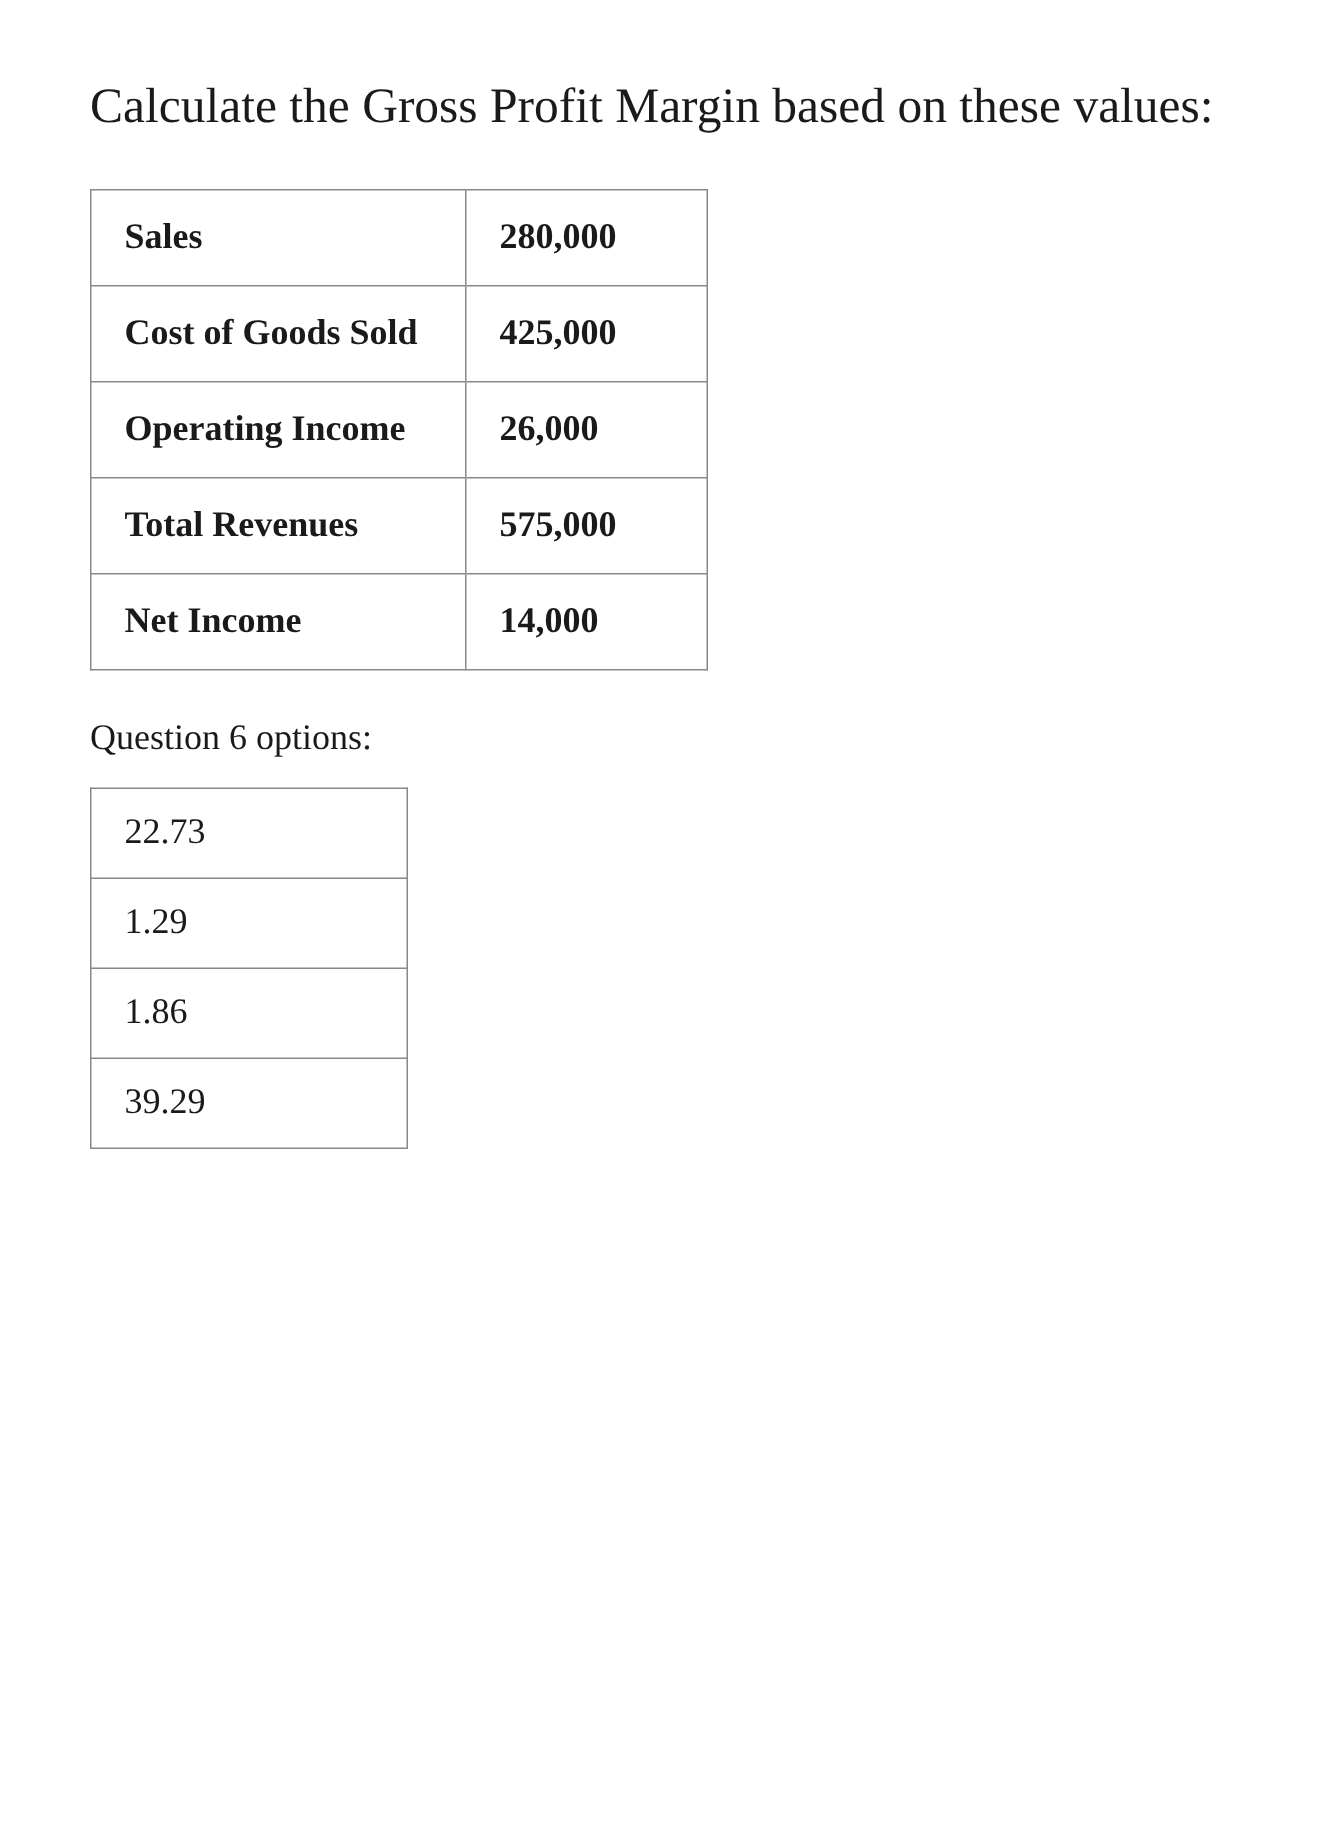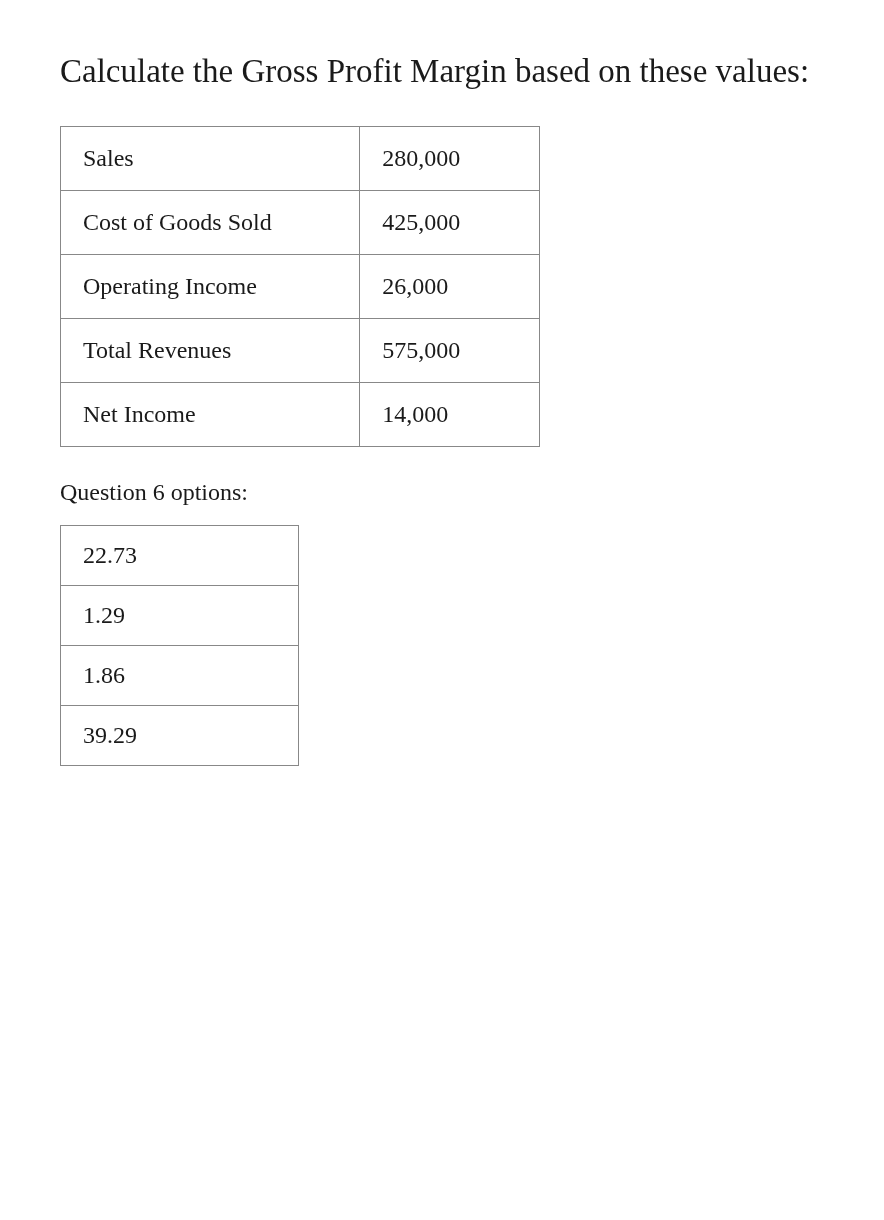--- a/index.html
+++ b/index.html
@@ -22,21 +22,22 @@
       font-size: 33px;
       line-height: 1.4;
       margin-bottom: 32px;
       font-family: Georgia, serif;
     }
 
     .data-table {
       border-collapse: collapse;
       border: 1.5px solid #888;
       margin-bottom: 32px;
-      width: 480px;
+      width: 412px;
+      font-weight: bold;
     }
 
     .data-table td {
       border: 1px solid #888;
       padding: 18px 22px;
       font-size: 24px;
       font-family: Georgia, serif;
     }
 
     .data-table td:first-child {
@@ -50,21 +51,21 @@
 
     .options-label {
       font-size: 24px;
       margin-bottom: 19px;
       font-family: Georgia, serif;
     }
 
     .options-table {
       border-collapse: collapse;
       border: 1.5px solid #888;
-      width: 239px;
+      width: 212px;
     }
 
     .options-table td {
       border: 1px solid #888;
       padding: 16px 22px;
       font-size: 24px;
       font-family: Georgia, serif;
     }
   </style>
 </head>

